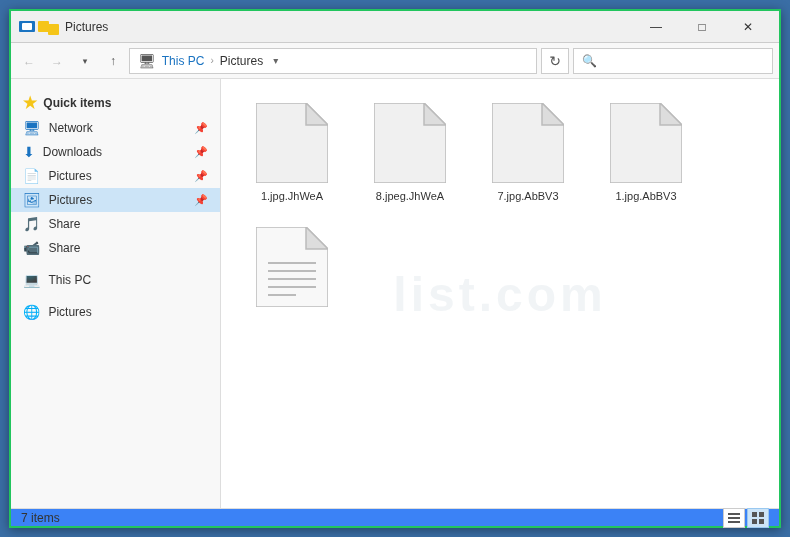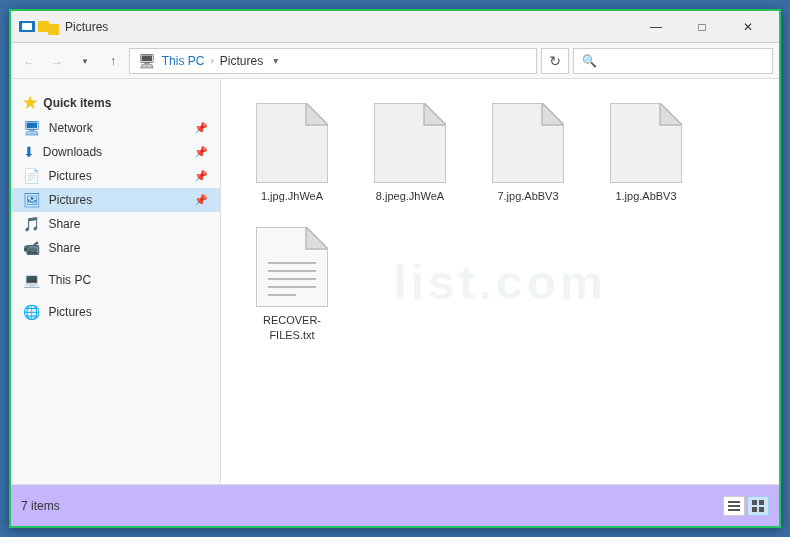--- a/index.html
+++ b/index.html
@@ -266,22 +266,22 @@
     .file-name {
       font-size: 11px;
       color: #333;
       text-align: center;
       word-break: break-word;
       line-height: 1.3;
     }
 
     
     .status-bar {
-      height: 42px;
-      background: #c4b5fd;
+      height: 18px;
+      background: #3b82f6;
       border-top: 1px solid #ddd;
       display: flex;
       align-items: center;
       padding: 1px 10px;
       flex-shrink: 0;
     }
     .status-text {
       font-size: 12px;
       color: #333;
       flex: 1;
@@ -452,21 +452,20 @@
         <div class="file-item">
           <div class="file-icon"><svg width="72" height="80" viewBox="0 0 72 80">
     <polygon points="0,0 50,0 72,22 72,80 0,80" fill="#f8f8f8" stroke="#bbb" stroke-width="1.5"></polygon>
     <polygon points="50,0 50,22 72,22" fill="#ddd" stroke="#bbb" stroke-width="1.5"></polygon>
     <line x1="12" y1="36" x2="60" y2="36" stroke="#bbb" stroke-width="2"></line>
     <line x1="12" y1="44" x2="60" y2="44" stroke="#bbb" stroke-width="2"></line>
     <line x1="12" y1="52" x2="60" y2="52" stroke="#bbb" stroke-width="2"></line>
     <line x1="12" y1="60" x2="60" y2="60" stroke="#bbb" stroke-width="2"></line>
     <line x1="12" y1="68" x2="40" y2="68" stroke="#bbb" stroke-width="2"></line>
   </svg></div>
-          <span class="file-name">RECOVER-FILES.txt</span>
         </div>
       </div>
   </div>
 
   <div class="status-bar">
     <span class="status-text">7 items</span>
     <div class="view-btns">
       <button class="view-btn" title="List view">
         <svg width="12" height="12" viewBox="0 0 12 12">
           <rect x="0" y="1" width="12" height="2" fill="#555"></rect>

